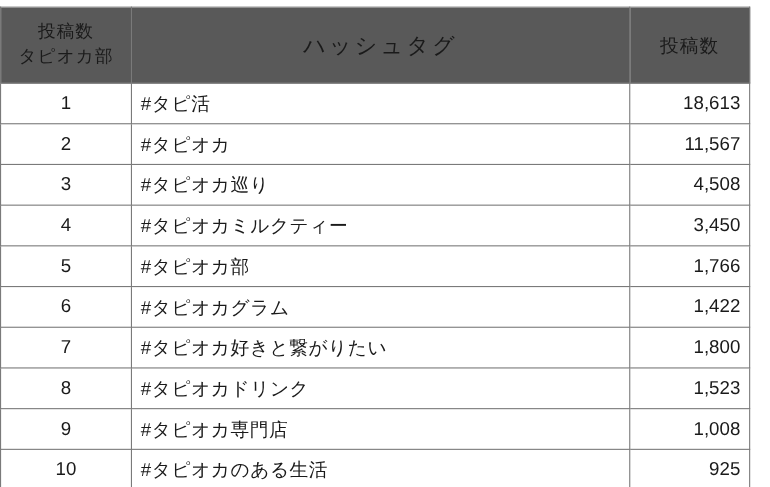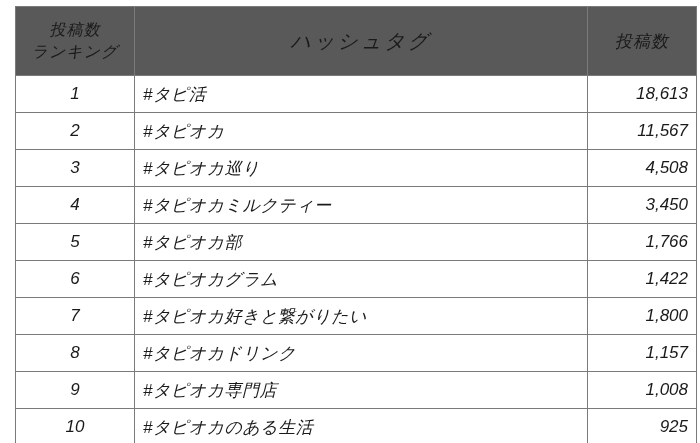--- a/index.html
+++ b/index.html
@@ -10,22 +10,21 @@
   body {
     width: 700px;
     height: 443px;
     font-family: "Liberation Sans", sans-serif;
     -webkit-font-smoothing: antialiased;
   }
   #ranking-table-wrap {
     width: 620px;
     height: 443px;
     box-sizing: border-box;
-    padding: 6px 10px 8px 15px;
-    font-style: italic;
+    padding: 6px 10px 8px 0;
   }
   table.ranking {
     border-collapse: collapse;
     width: 680px;
     table-layout: fixed;
   }
   table.ranking th,
   table.ranking td {
     border: 1px solid #7a7a7a;
     padding: 0;
@@ -80,21 +79,21 @@
 </style>
 </head>
 <body>
 
 <div id="ranking-table-wrap">
   <table class="ranking">
     <thead>
       <tr>
         <th class="col-rank">
           <span class="rank-l1">投稿数</span>
-          <span class="rank-l2">ランキング</span>
+          <span class="rank-l2">タピオカ部</span>
         </th>
         <th class="col-tag">ハッシュタグ</th>
         <th class="col-count">投稿数</th>
       </tr>
     </thead>
     <tbody id="ranking-body">
       <tr>
         <td class="cell-rank">1</td>
         <td class="cell-tag">#タピ活</td>
         <td class="cell-count">18,613</td>
@@ -125,21 +124,21 @@
         <td class="cell-count">1,422</td>
       </tr>
       <tr>
         <td class="cell-rank">7</td>
         <td class="cell-tag">#タピオカ好きと繋がりたい</td>
         <td class="cell-count">1,800</td>
       </tr>
       <tr>
         <td class="cell-rank">8</td>
         <td class="cell-tag">#タピオカドリンク</td>
-        <td class="cell-count">1,157</td>
+        <td class="cell-count">1,523</td>
       </tr>
       <tr>
         <td class="cell-rank">9</td>
         <td class="cell-tag">#タピオカ専門店</td>
         <td class="cell-count">1,008</td>
       </tr>
       <tr>
         <td class="cell-rank">10</td>
         <td class="cell-tag">#タピオカのある生活</td>
         <td class="cell-count">925</td>

